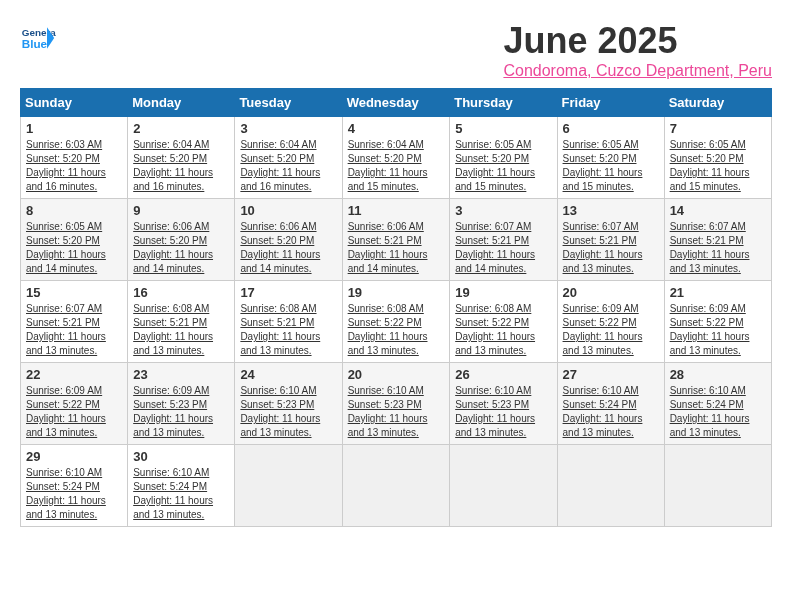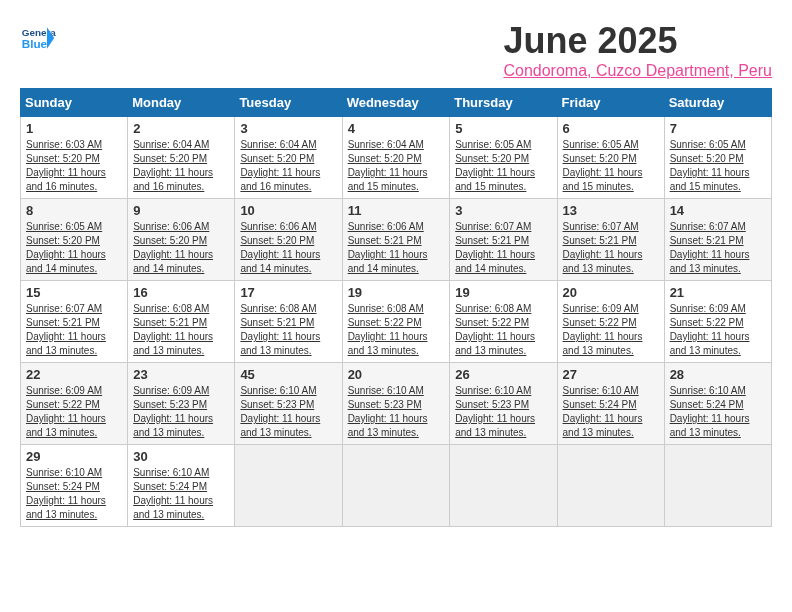--- a/index.html
+++ b/index.html
@@ -205,21 +205,21 @@
       <tr>
         <td>
           <span class="day-number">22</span>
           <div class="cell-content">Sunrise: 6:09 AM<br>Sunset: 5:22 PM<br>Daylight: 11 hours and 13 minutes.</div>
         </td>
         <td>
           <span class="day-number">23</span>
           <div class="cell-content">Sunrise: 6:09 AM<br>Sunset: 5:23 PM<br>Daylight: 11 hours and 13 minutes.</div>
         </td>
         <td>
-          <span class="day-number">45</span>
+          <span class="day-number">24</span>
           <div class="cell-content">Sunrise: 6:10 AM<br>Sunset: 5:23 PM<br>Daylight: 11 hours and 13 minutes.</div>
         </td>
         <td>
           <span class="day-number">20</span>
           <div class="cell-content">Sunrise: 6:10 AM<br>Sunset: 5:23 PM<br>Daylight: 11 hours and 13 minutes.</div>
         </td>
         <td>
           <span class="day-number">26</span>
           <div class="cell-content">Sunrise: 6:10 AM<br>Sunset: 5:23 PM<br>Daylight: 11 hours and 13 minutes.</div>
         </td>

